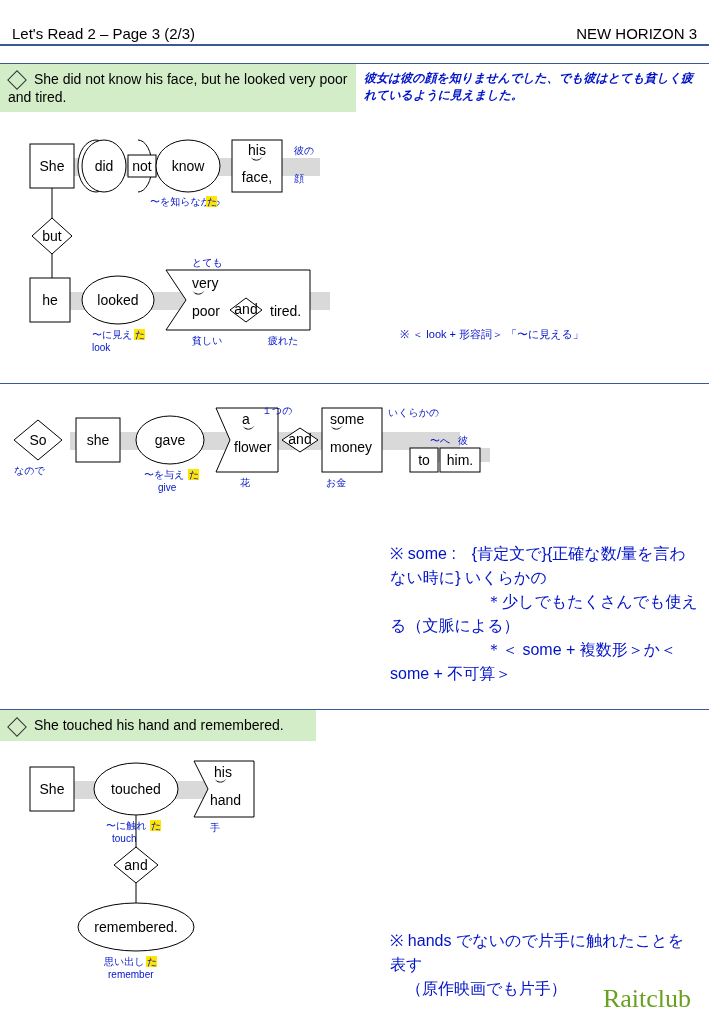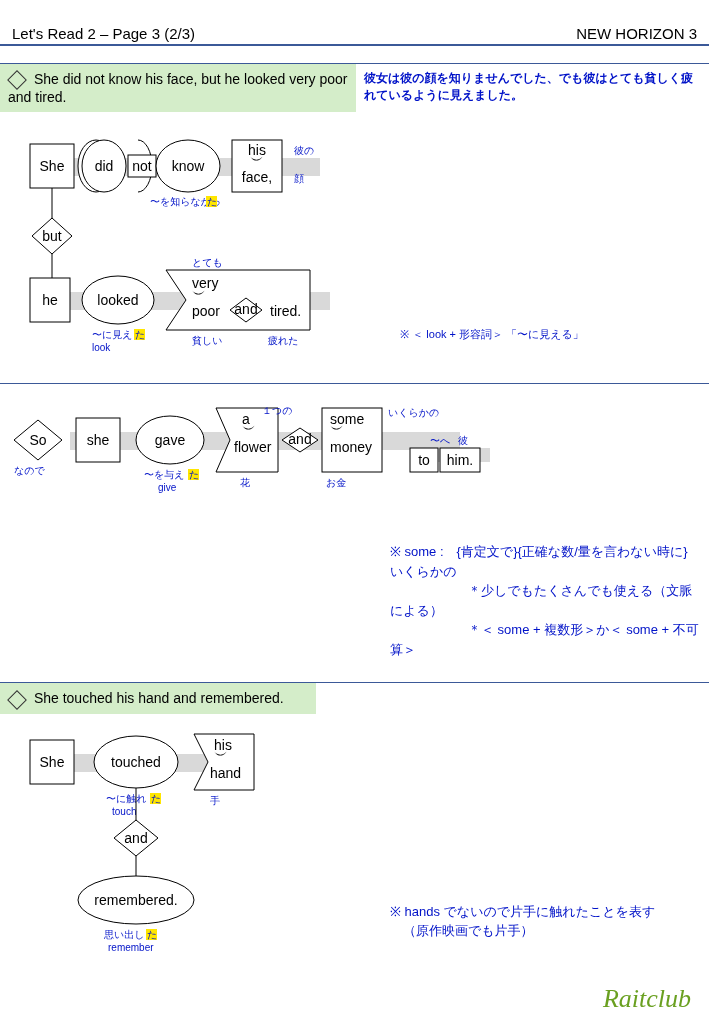--- a/index.html
+++ b/index.html
@@ -1,24 +1,24 @@
 <!DOCTYPE html>
 <html><head>
 <meta charset="utf-8">
 <style>
   body { margin:0; font-family:Arial,sans-serif; font-size:13px; color:#000; width:709px; background:#fff;}
   .header { display:flex; justify-content:space-between; padding:4px 12px 2px; border-bottom:2px solid #3b5998; font-size:15px;margin-top:21px;}
   .section { border-top:1px solid #3b5998; margin-top:17px;}
   .section-head { display:flex; }
   .sentence-box { background:#d4edc9; padding:6px 8px 6px 8px; width:340px; font-size:14px; line-height:1.3;}
   .diamond-mark { display:inline-block; width:12px; height:12px; border:1px solid #333; transform:rotate(45deg); margin:0 6px 0 2px; vertical-align:middle;}
-  .translation { color:#0012c8; font-weight:bold; font-size:12px; padding:6px 8px; line-height:1.4; flex:1;}
+  .translation { color:#0012c8; font-weight:bold; font-size:12px; padding:6px 8px; line-height:1.4; flex:1;font-style:italic;}
   .diagram { position:relative; padding:8px 10px 6px 10px; }
-  .note { color:#0012c8; font-size:13px; line-height:1.5;}
-  .watermark { position:absolute; bottom:10px; right:18px; font-family:'Brush Script MT',cursive; font-size:26px; font-style:italic; color:#6aa021;}
+  .note { color:#0012c8; font-size:16px; line-height:1.5;}
+  .watermark { position:absolute; bottom:10px; right:18px; font-family:'Brush Script MT',cursive; font-size:26px; color:#6aa021;}
   svg { display:block;}
   .t { font-family:Arial,sans-serif; font-size:14px;}
   .tj { font-family:Arial,sans-serif; font-size:10px; fill:#0012c8;}
   .tj2 { font-family:Arial,sans-serif; font-size:11px; fill:#0012c8;}
 </style>
 </head>
 <body>
 
 <div class="header">
   <span>Let's Read 2 – Page 3 (2/3)</span>

